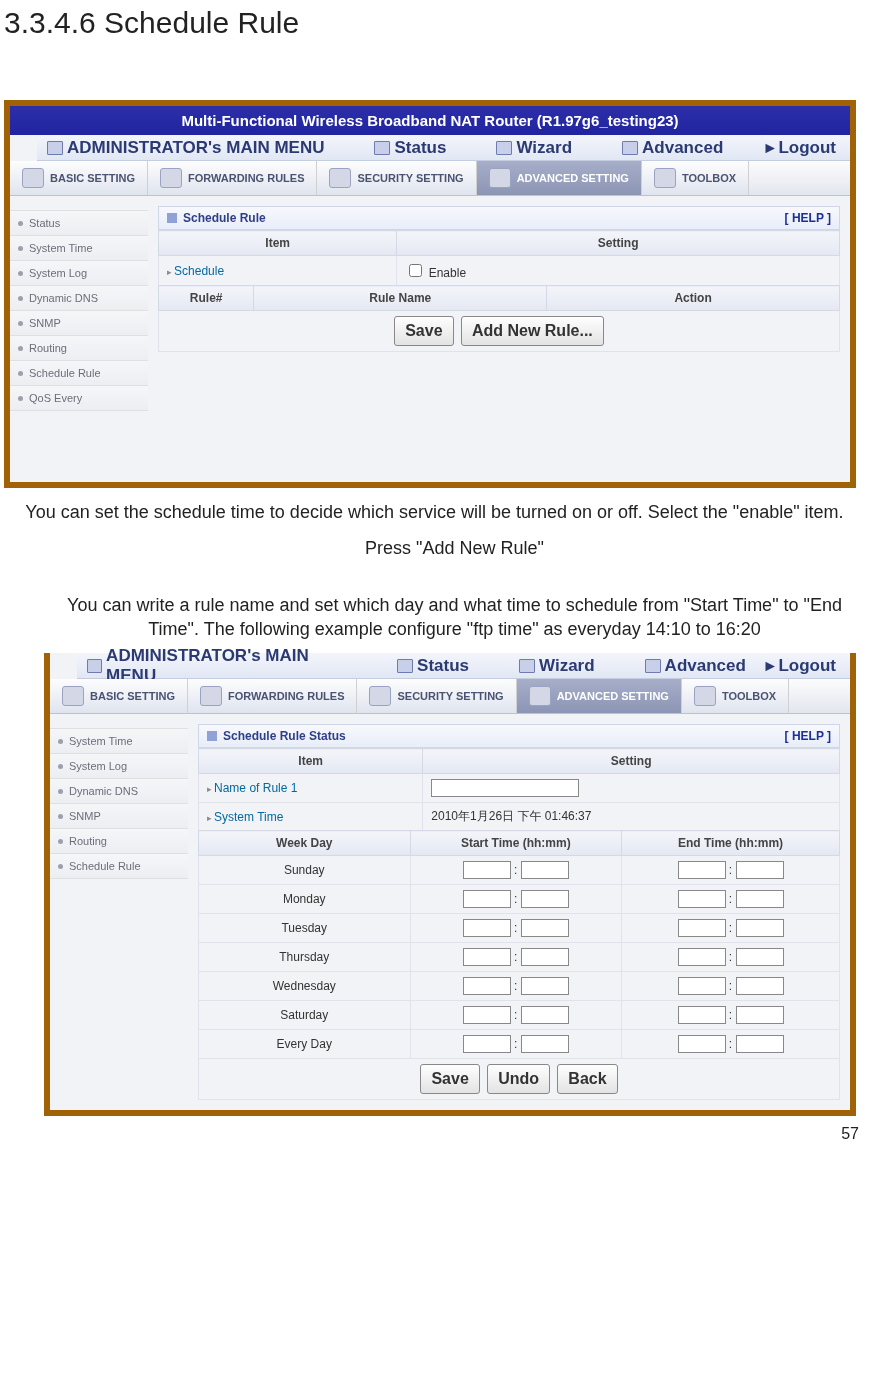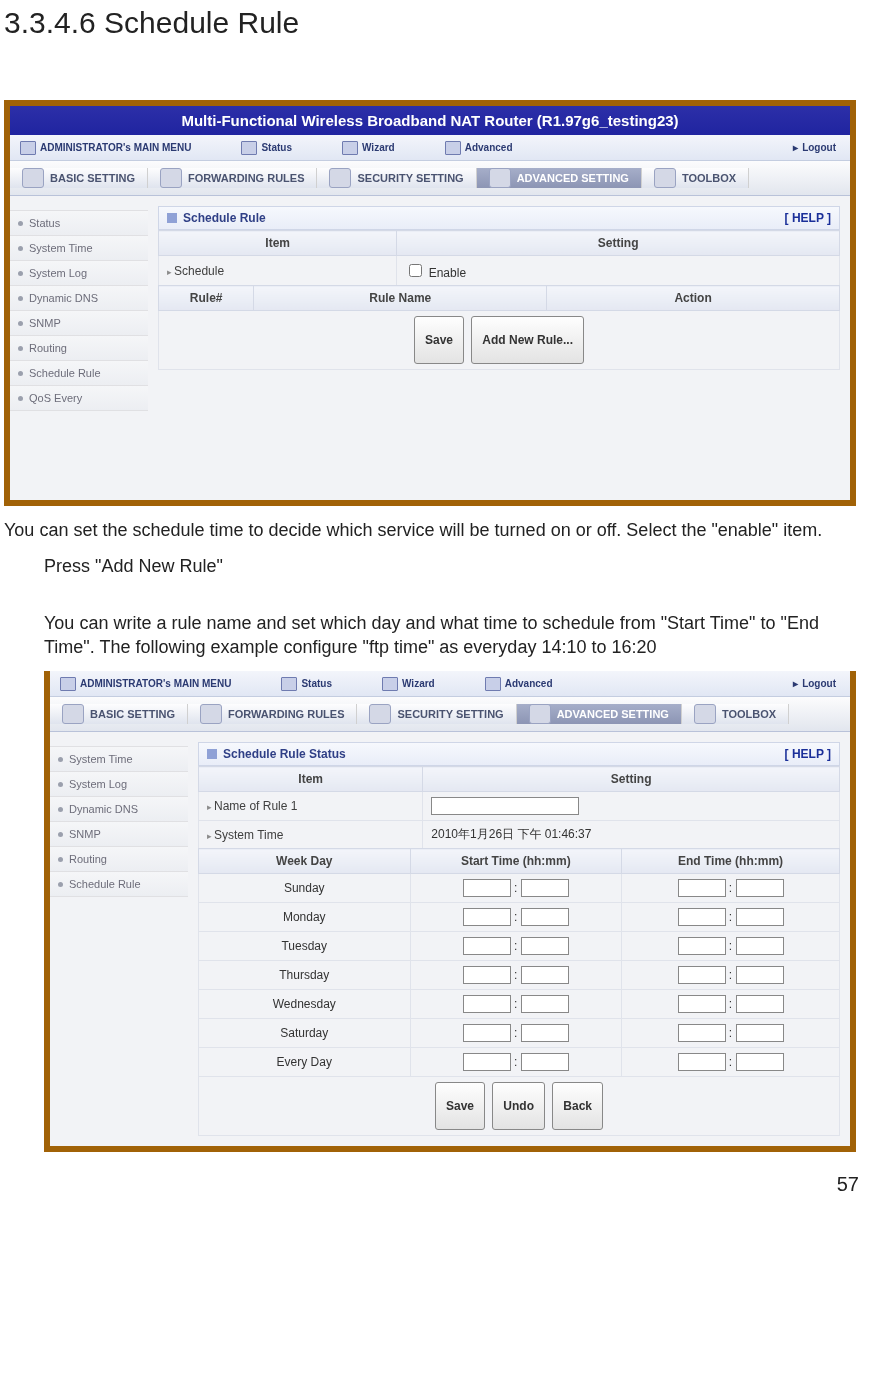--- a/index.html
+++ b/index.html
@@ -13,20 +13,21 @@
   }
   .page-title {
     font-size: 30px;
     font-weight: 400;
     margin: 6px 0 60px 0;
   }
   .doc-para {
     font-size: 18px;
     line-height: 1.35;
     margin: 12px 0;
+    text-align: center;
   }
   .doc-para.indent {
     margin-left: 40px;
   }
 
   .router-panel {
     border: 6px solid #a16207;
     width: 840px;
     background: #f2f3f6;
     font-size: 12px;
@@ -40,23 +41,24 @@
     padding: 6px;
     font-size: 15px;
   }
 
   .nav1 {
     display: flex;
     align-items: center;
     background: linear-gradient(#f3f5fb, #e1e7f4);
     border-bottom: 1px solid #c4cde0;
     height: 25px;
-    font-size: 10px;
+    font-size: 17px;
     color: #2b3a72;
     font-weight: bold;
+    margin-left: 27px;
   }
   .nav1-item {
     display: flex;
     align-items: center;
     gap: 4px;
     padding: 0 10px;
   }
   .nav1-item .icon-box {
     width: 14px; height: 12px; display: inline-block;
     background: #c8cfe8;
@@ -68,21 +70,20 @@
     margin-left: auto;
     padding-right: 14px;
     font-weight: bold;
   }
 
   .nav2 {
     display: flex;
     background: linear-gradient(#fcfcfd, #e2e6ee);
     border-bottom: 1px solid #b9c2d9;
     height: 34px;
-    align-items: center;
   }
   .nav2 .tab {
     display: flex;
     align-items: center;
     gap: 6px;
     padding: 0 12px;
     font-size: 11px;
     font-weight: bold;
     color: #4a5370;
     border-right: 1px solid #d0d0d0;
@@ -163,55 +164,55 @@
     color: #444;
     font-size: 12px;
     text-align: center;
   }
   table.grid td {
     border: 1px solid #e0e3eb;
     padding: 5px 8px;
     font-size: 12px;
   }
   .item-label {
-    color: #404040;
+    color: #0369a1;
   }
   .item-label::before {
     content: "▸ ";
     color: #8b8b8b;
     font-size: 9px;
   }
   .btn {
     display: inline-block;
     background: linear-gradient(#fefefe, #e3e3e3);
     border: 1px solid #888;
     border-radius: 3px;
-    padding: 16px 10px;
-    font-size: 12px;
+    padding: 5px 10px;
+    font-size: 16px;
     font-weight: bold;
     margin: 0 2px;
     cursor: pointer;
   }
   .center { text-align: center; }
   input.tiny {
     width: 40px;
     border: 1px solid #888;
     padding: 1px 3px;
     font-size: 12px;
   }
   input.midin {
     width: 140px;
     border: 1px solid #888;
     padding: 1px 3px;
     font-size: 12px;
   }
   .page-number-bottom {
     text-align: right;
-    font-size: 20px;
-    margin-top: 21px;
+    font-size: 16px;
+    margin-top: 9px;
     padding-right: 6px;
   }
 </style>
 </head>
 <body>
 
 <div class="page-title">3.3.4.6 Schedule Rule</div>
 
 <div class="router-panel">
   <div class="router-title">Multi-Functional Wireless Broadband NAT Router (R1.97g6_testing23)</div>

